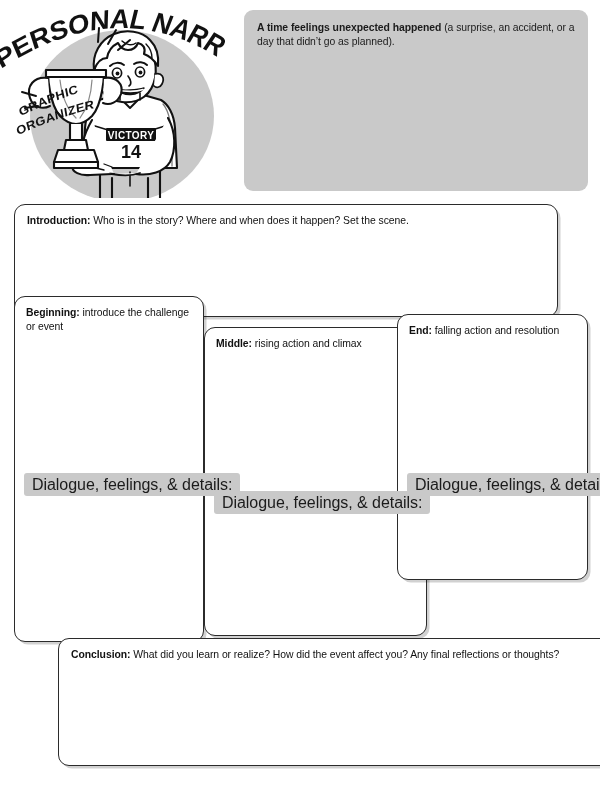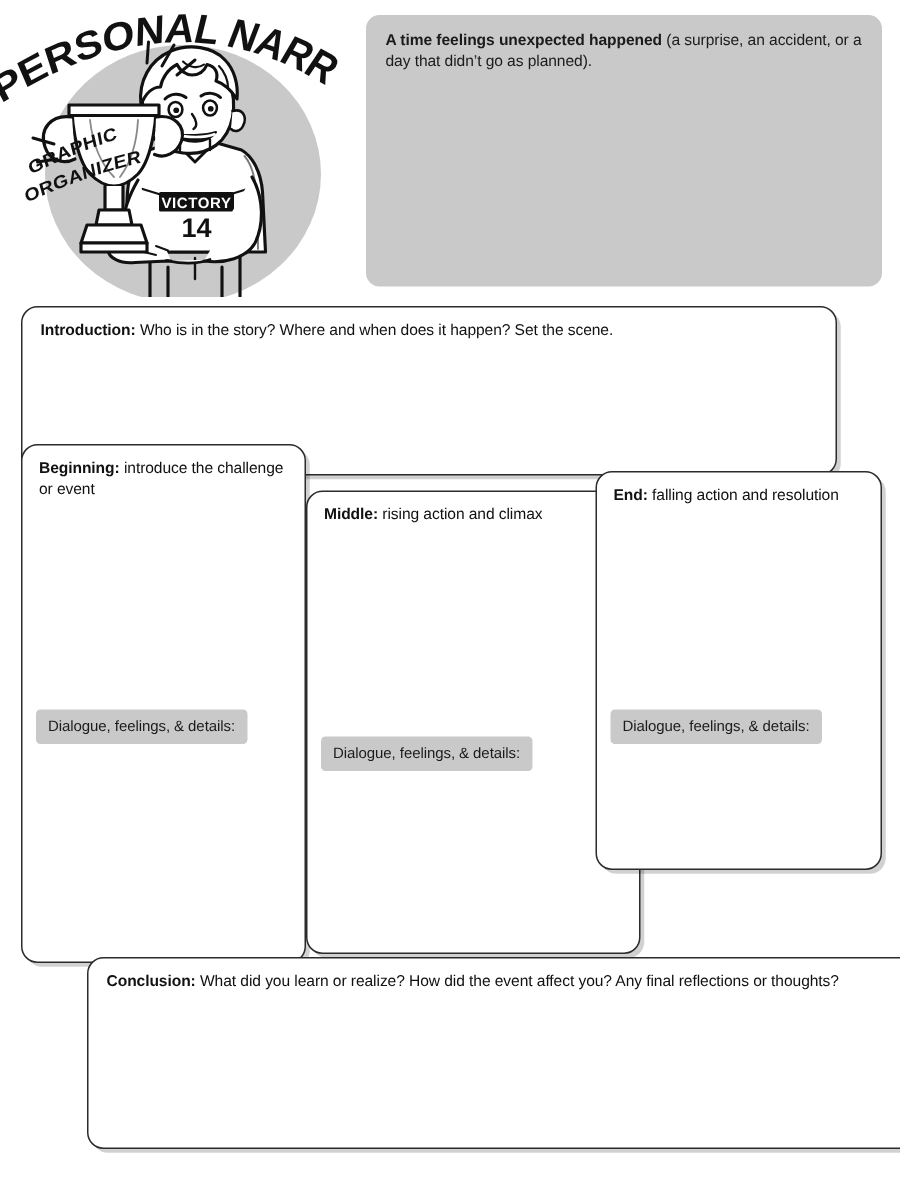--- a/index.html
+++ b/index.html
@@ -62,21 +62,21 @@
   
   .col { padding: 9px 11px; }
   #col-beginning { left: 14px;  top: 296px; width: 190px; height: 346px; }
   #col-middle    { left: 204px; top: 327px; width: 223px; height: 309px; }
   #col-end       { left: 397px; top: 314px; width: 191px; height: 266px; }
 
   .tag {
     position: absolute;
     background: #c9c9c9;
     border-radius: 3px;
-    font-size: 10px;
+    font-size: 16px;
     line-height: 13px;
     color: #1b1b1b;
     padding: 4.5px 8px 5px 8px;
     letter-spacing: -0.05px;
     white-space: nowrap;
   }
   #tag-beginning { left: 24px;  top: 473px; }
   #tag-middle    { left: 214px; top: 491px; }
   #tag-end       { left: 407px; top: 473px; }
 

